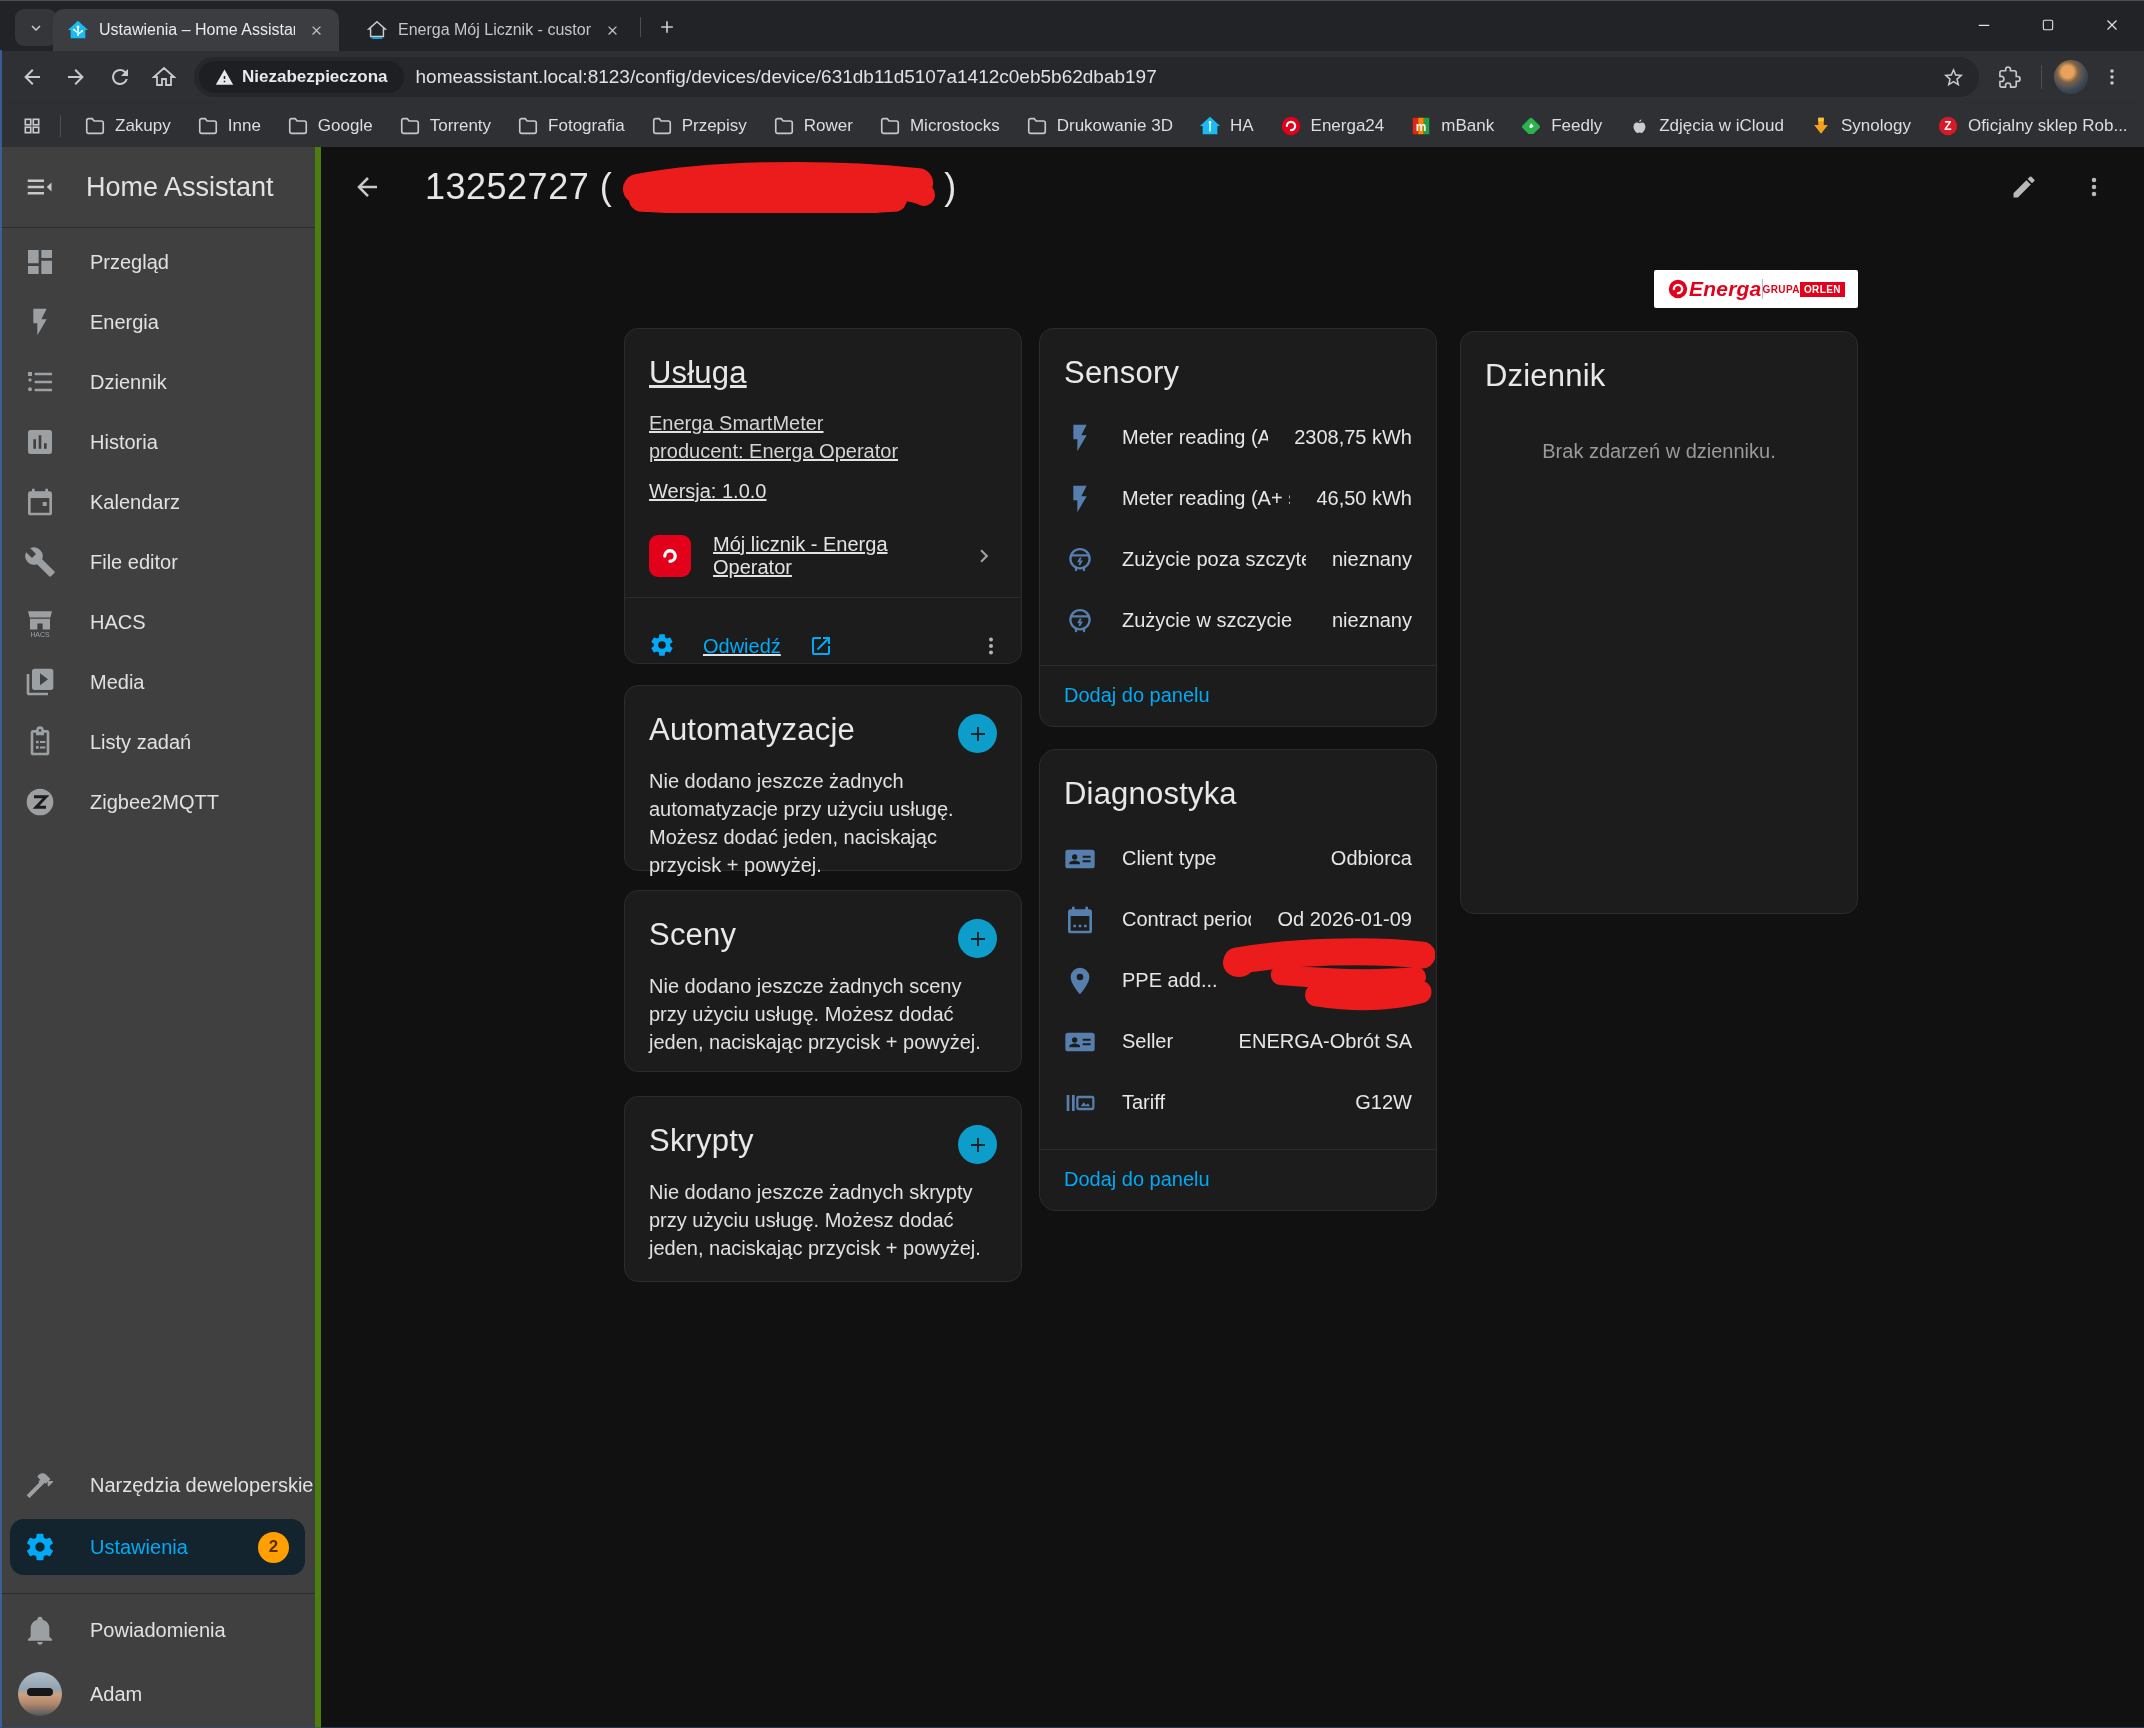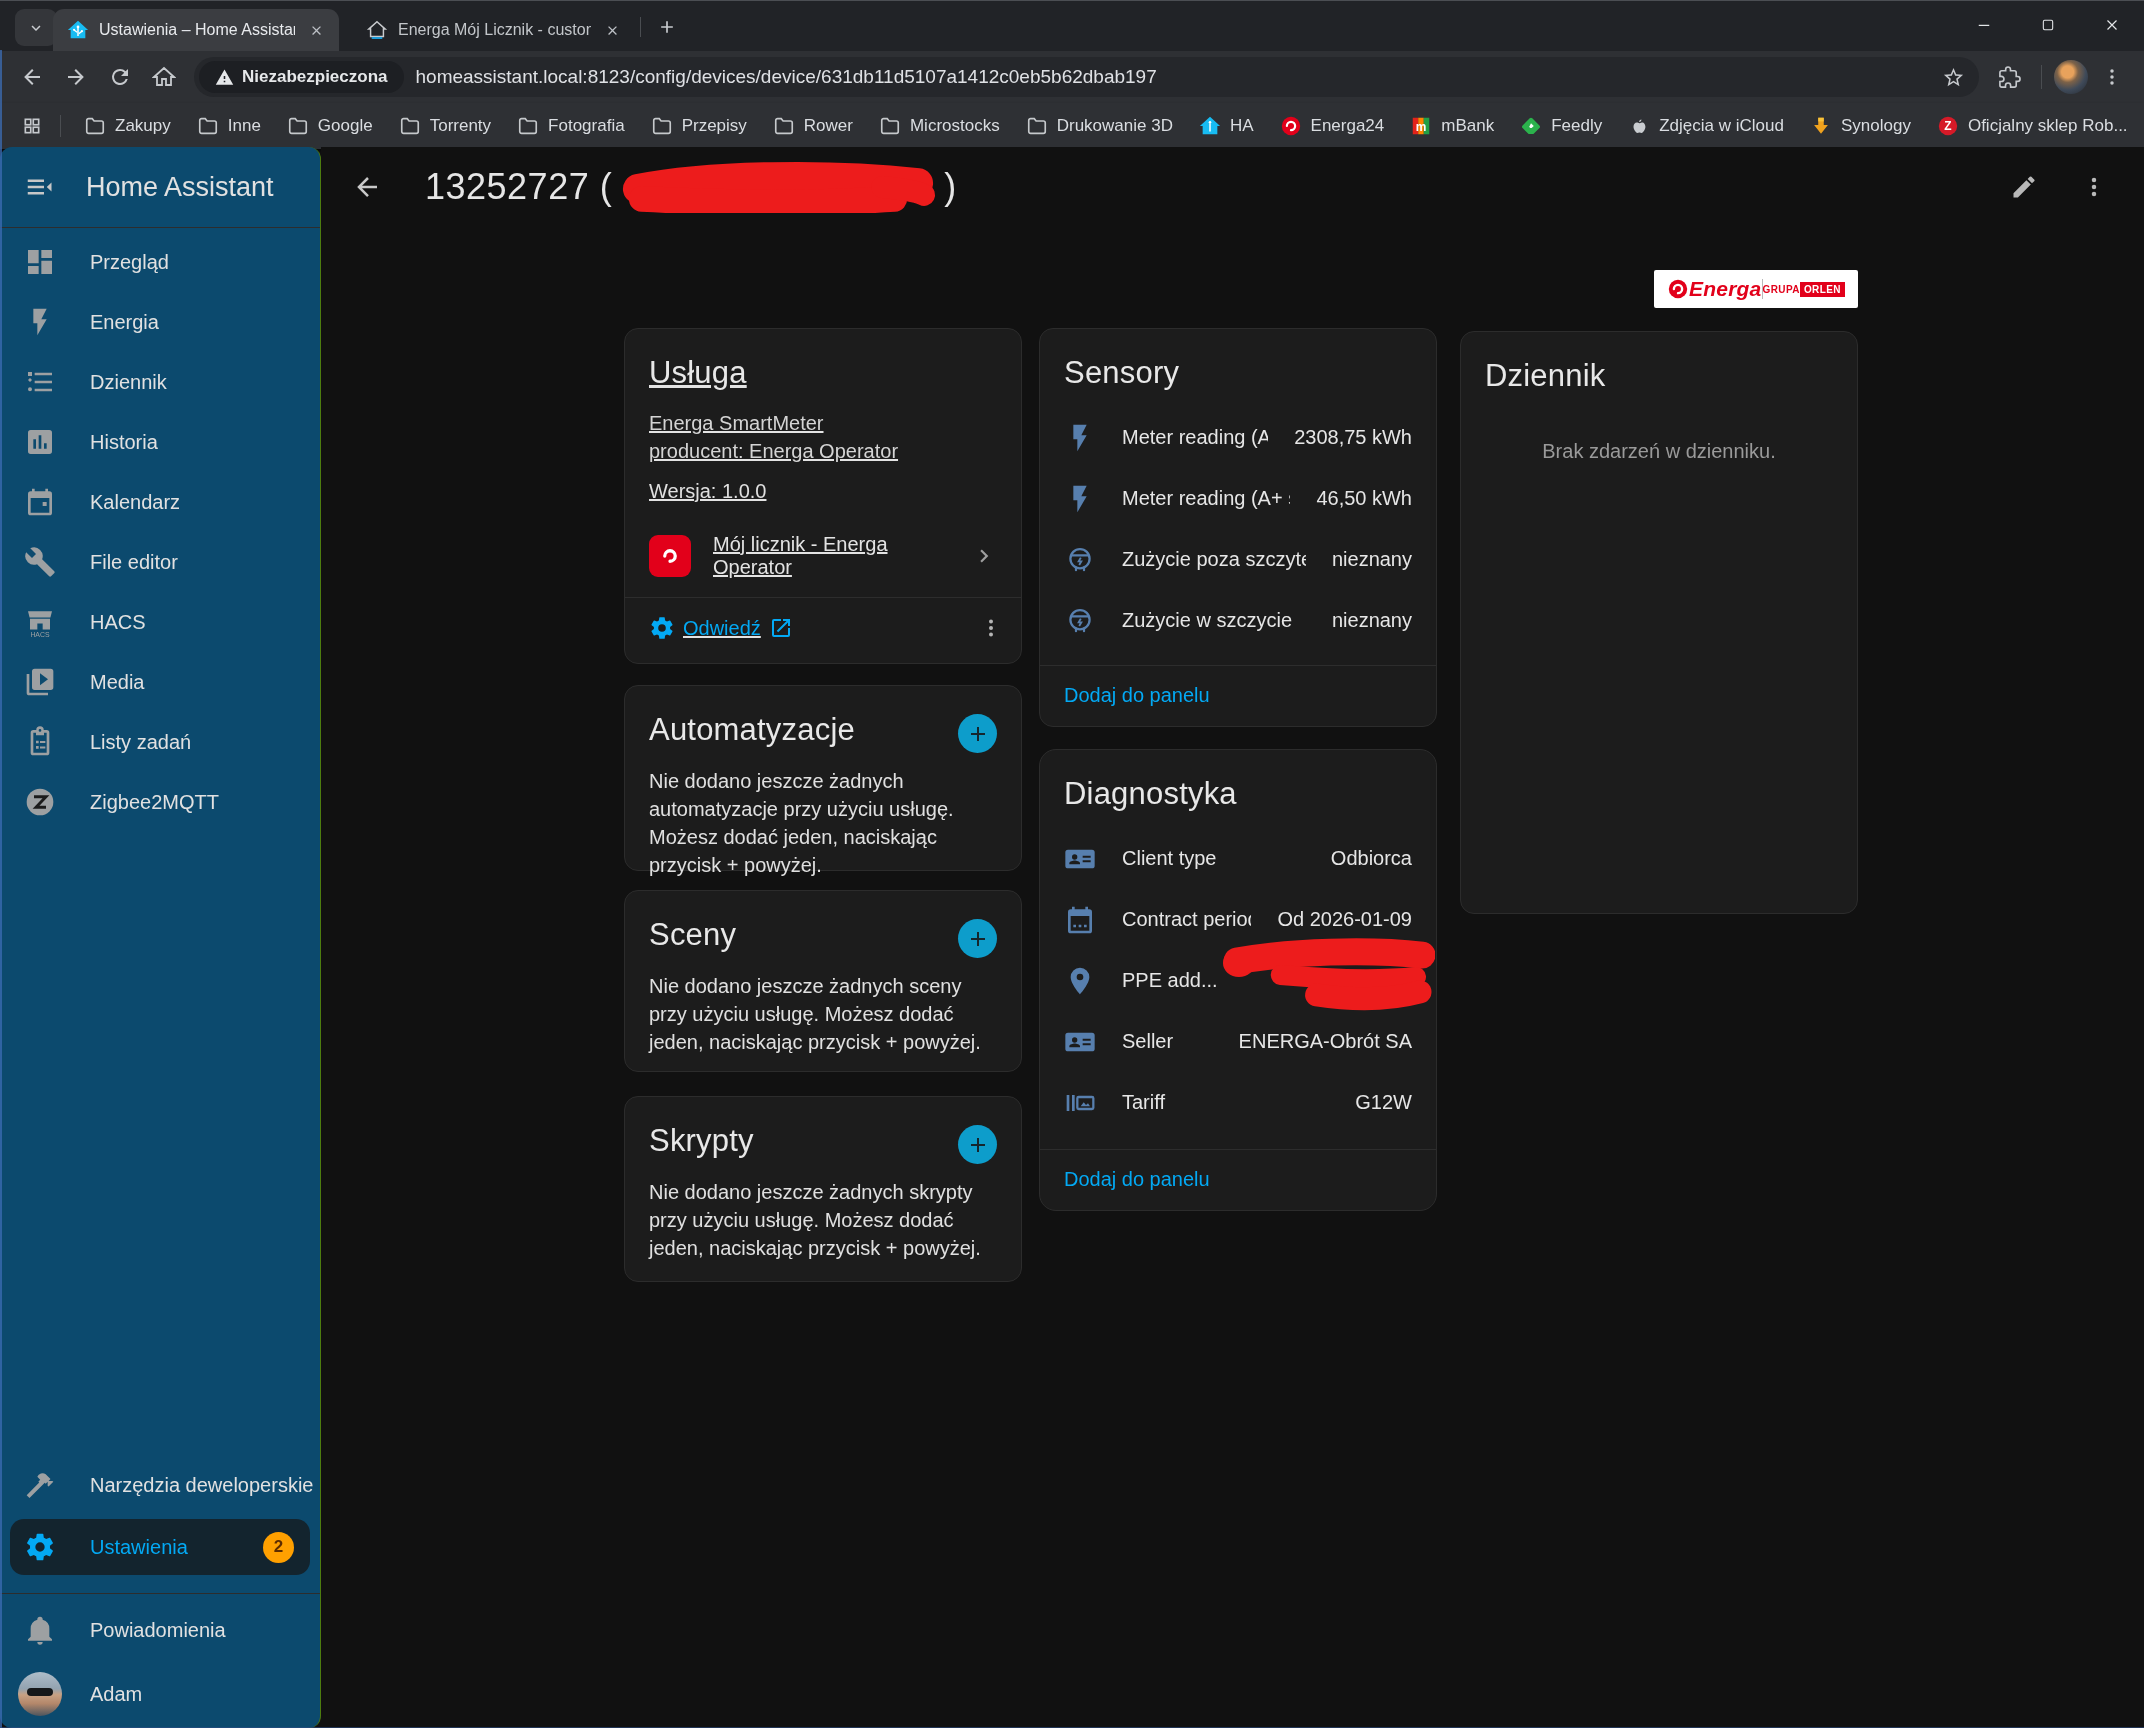--- a/index.html
+++ b/index.html
@@ -34,21 +34,21 @@
 
   .bookmarks{height:46px;display:flex;align-items:center;background:#2e3034;padding:0 14px;gap:0;
              box-shadow:0 2px 3px rgba(0,0,0,.45);}
   .bm-apps{width:36px;height:36px;display:flex;align-items:center;justify-content:center;color:#c6c9cd;flex:none;}
   .bm-sep{width:1px;height:22px;background:#4a4d51;margin:0 10px;flex:none;}
   .bm-item{display:flex;align-items:center;gap:9px;padding:0 13px;height:36px;border-radius:18px;color:#dadde1;font-size:17px;white-space:nowrap;flex:none;}
   .bm-right{margin-left:auto;display:flex;align-items:center;}
   .fav{width:22px;height:22px;flex:none;}
 
   
-  .sidebar{position:absolute;top:147px;left:0;bottom:0;width:321px;background:#0c4a6e;box-sizing:border-box;border-right:1px solid #4d7c0f;border-radius:12px;}
+  .sidebar{position:absolute;top:147px;left:0;bottom:0;width:321px;background:#404040;box-sizing:border-box;border-right:6px solid #4d7c0f;}
   .sb-header{height:80px;display:flex;align-items:center;gap:32px;padding-left:24px;border-bottom:1px solid #2d2d2d;color:#e1e1e1;}
   .sb-title{font-size:27px;}
   .sb-item{height:60px;display:flex;align-items:center;gap:34px;padding-left:24px;color:#e1e1e1;font-size:20px;font-weight:500;}
   .sb-item .ic{width:32px;height:32px;color:#9da0a2;flex:none;}
   .sb-list{padding-top:4px;}
   .sb-bottom{position:absolute;left:0;right:0;bottom:0;}
   .sb-settings{margin:4px 10px;height:56px;border-radius:14px;background:#13242e;display:flex;align-items:center;gap:34px;padding-left:14px;}
   .sb-settings .ic{width:32px;height:32px;flex:none;}
   .sb-settings .lbl{font-size:20px;font-weight:500;}
   .badge{margin-left:auto;margin-right:16px;width:31px;height:31px;border-radius:50%;display:flex;align-items:center;justify-content:center;
@@ -74,21 +74,21 @@
   .body-text{font-size:20px;line-height:28px;color:#e0e0e0;}
   .dim{color:#d4d4d4;}
   .card-divider{height:1px;background:#2d2d2d;margin:0;}
   .link-blue{color:#03a9f4;font-size:20px;font-weight:500;}
 
   
   .int-row{display:flex;align-items:center;gap:22px;margin-top:24px;height:54px;}
   .int-icon{width:42px;height:42px;border-radius:9px;background:#e2001a;display:flex;align-items:center;justify-content:center;flex:none;}
   .int-label{font-size:20px;}
   .chev{margin-left:auto;color:#9e9e9e;}
-  .card-footer{display:flex;align-items:center;gap:8px;padding:0 18px 0 24px;height:60px;}
+  .card-footer{display:flex;align-items:flex-end;gap:28px;padding:0 18px 0 24px;height:60px;}
   .kebab{margin-left:auto;color:#b5b5b5;}
 
   
   .ent-row{display:flex;align-items:center;height:61px;gap:26px;}
   .ent-ic{width:32px;height:32px;color:#577fae;flex:none;}
   .ent-label{font-size:20px;color:#e6e6e6;white-space:nowrap;overflow:hidden;flex:1;}
   .ent-value{font-size:20px;color:#e6e6e6;white-space:nowrap;text-align:right;}
   .panel-footer{display:flex;align-items:center;padding:0 24px;height:58px;}
 
   

